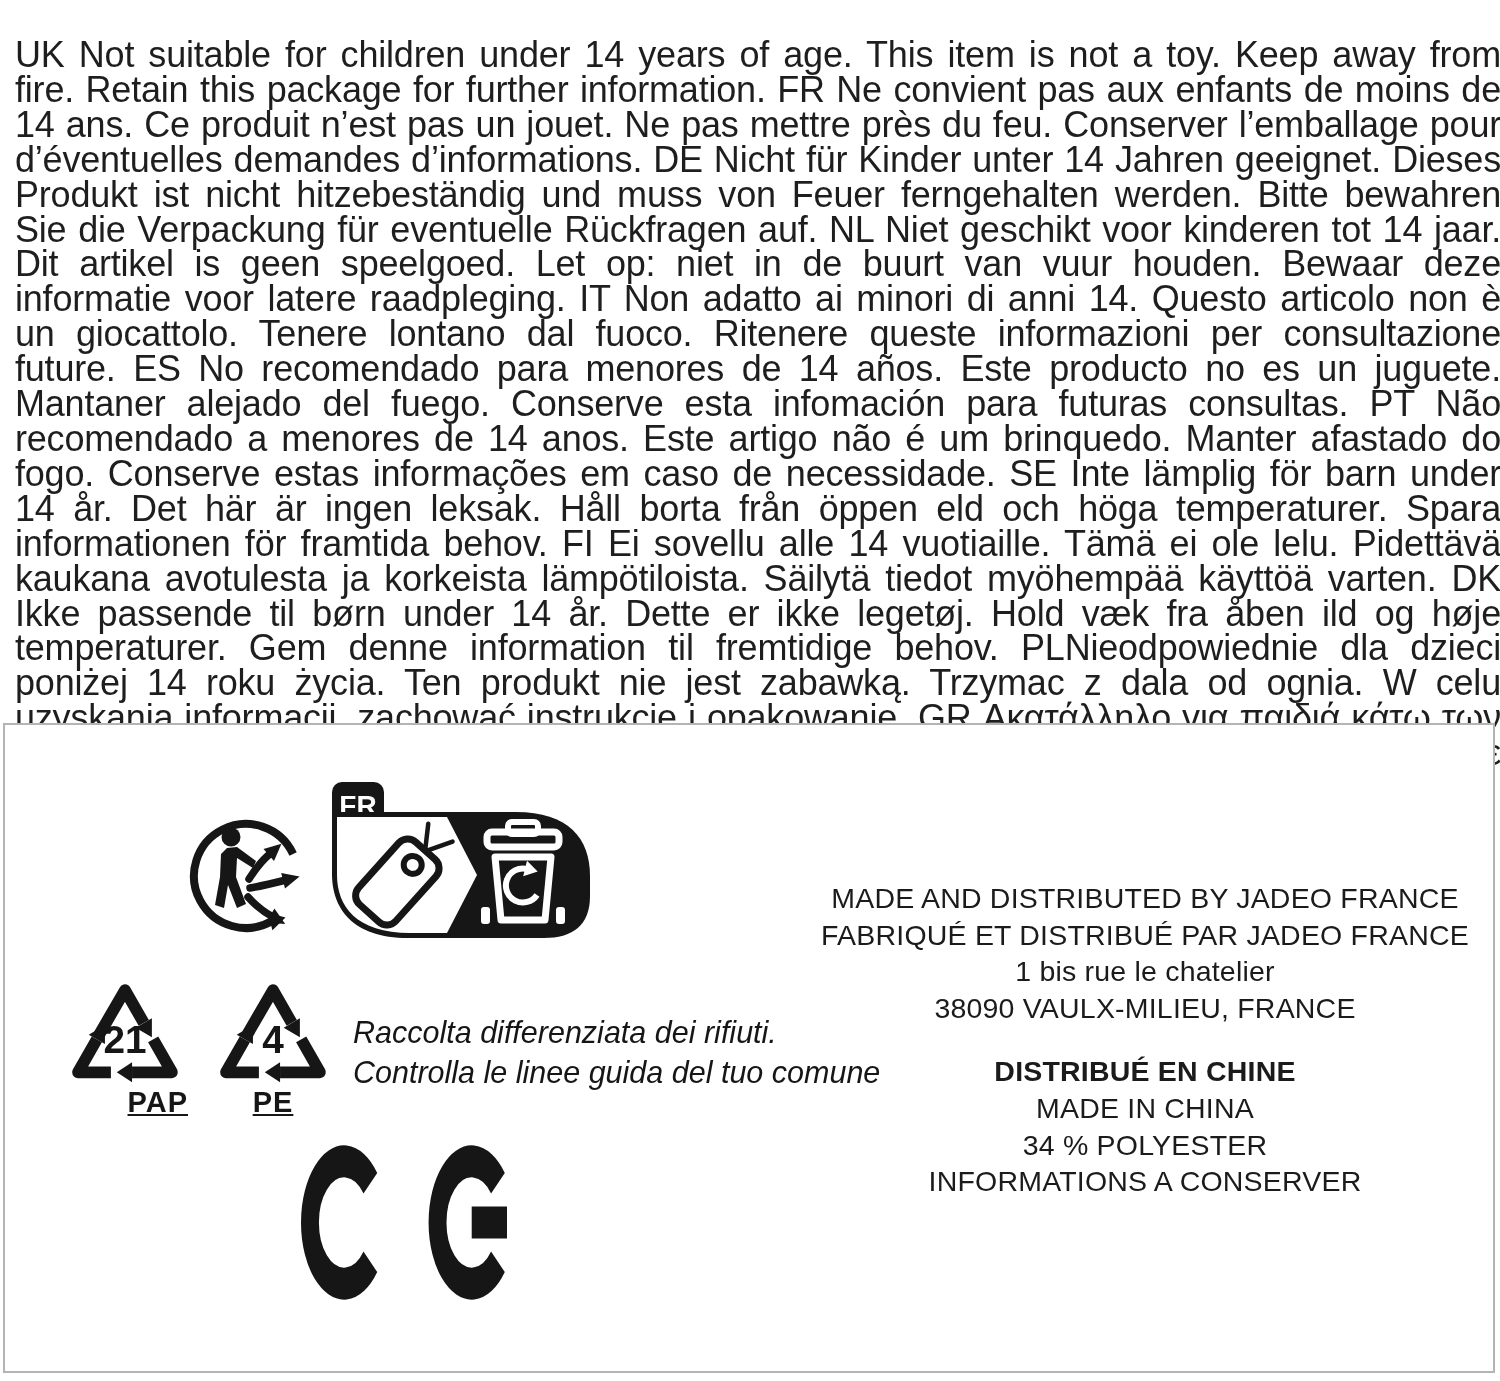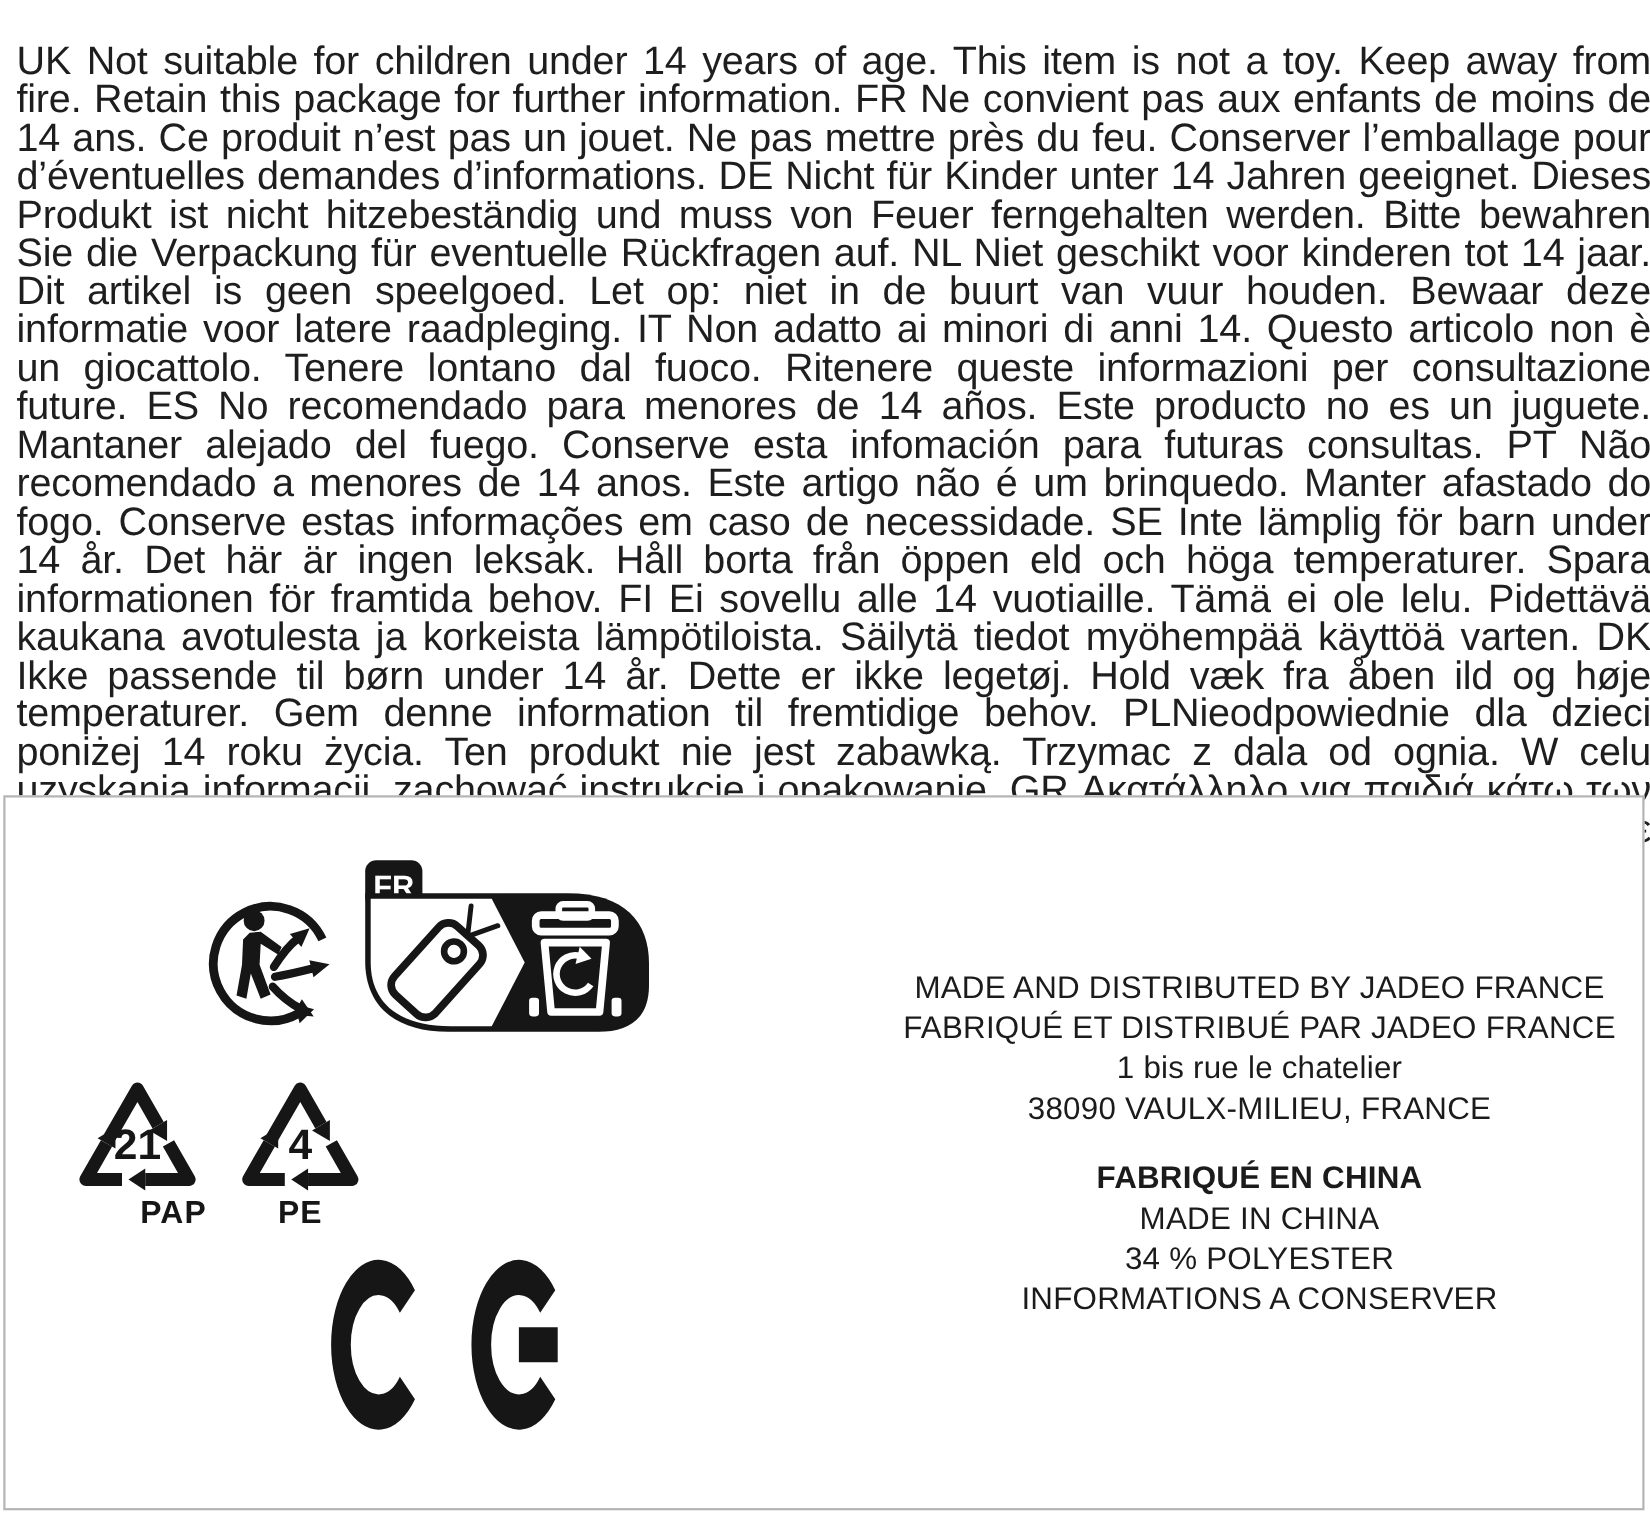--- a/index.html
+++ b/index.html
@@ -12,21 +12,21 @@
     font-size:36px;line-height:34.9px;text-align:justify;
     color:#1e1e1e;letter-spacing:-0.2px;word-spacing:1px;
   }
   .info-box{
     position:absolute;left:3px;top:723px;width:1492px;height:650px;
     border:2px solid #b4b4b4;box-sizing:border-box;background:#fff;
   }
   .abs{position:absolute;}
   .pap-wrap{left:58px;top:976px;width:130px;text-align:right;}
   .pe-wrap{left:208px;top:976px;width:130px;text-align:center;}
-  .loop-label{font-weight:bold;font-size:29px;letter-spacing:1px;color:#161616;margin-top:-2px;}
+  .loop-label{font-weight:bold;font-size:29px;letter-spacing:1px;color:#161616;margin-top:-2px;text-decoration:underline;}
   .sorting-note{
     left:353px;top:1012px;width:760px;
     font-style:italic;font-size:30.5px;line-height:40px;color:#161616;
   }
   .mfg{
     left:790px;top:880px;width:710px;text-align:center;
     font-size:28.5px;line-height:36.6px;color:#1b1b1b;letter-spacing:0.2px;
   }
   .mfg .gap{height:27px;}
   .bold{font-weight:bold;}
@@ -102,34 +102,38 @@
         <path d="M 38 82 L 10 82 L 26 54"></path>
       </g>
       <polygon fill="#161616" points="59.1,44 72.9,36 72.9,52.2"></polygon>
       <polygon fill="#161616" points="56,73.5 56,90.5 43,82"></polygon>
       <polygon fill="#161616" points="32.9,41.8 32.9,58 19.1,50"></polygon>
       <text x="50" y="66" text-anchor="middle" font-size="33" font-weight="bold" fill="#161616">4</text>
     </svg>
     <div class="loop-label">PE</div>
   </div>
 
+  <div class="abs sorting-note">
+    <div>Raccolta differenziata dei rifiuti.</div>
+    <div>Controlla le linee guida del tuo comune</div>
+  </div>
 
   <svg class="abs" style="left:298px;top:1140px" width="228" height="165" viewBox="0 0 420 170" preserveAspectRatio="none">
     <g fill="none" stroke="#161616" stroke-width="33">
       <path d="M 133.3 44.5 A 63 63 0 1 0 133.3 125.5"></path>
       <path d="M 368.3 44.5 A 63 63 0 1 0 368.3 125.5"></path>
       <path d="M 320 85 H 385"></path>
     </g>
   </svg>
 
   <div class="abs mfg">
     <div>MADE AND DISTRIBUTED BY JADEO FRANCE</div>
     <div>FABRIQUÉ ET DISTRIBUÉ PAR JADEO FRANCE</div>
     <div>1 bis rue le chatelier</div>
     <div>38090 VAULX-MILIEU, FRANCE</div>
     <div class="gap"></div>
-    <div class="bold">FABRIQUÉ EN CHINA</div>
+    <div class="bold">DISTRIBUÉ EN CHINE</div>
     <div>MADE IN CHINA</div>
     <div>34 % POLYESTER</div>
     <div>INFORMATIONS A CONSERVER</div>
   </div>
 
 </div>
 
 </body></html>

